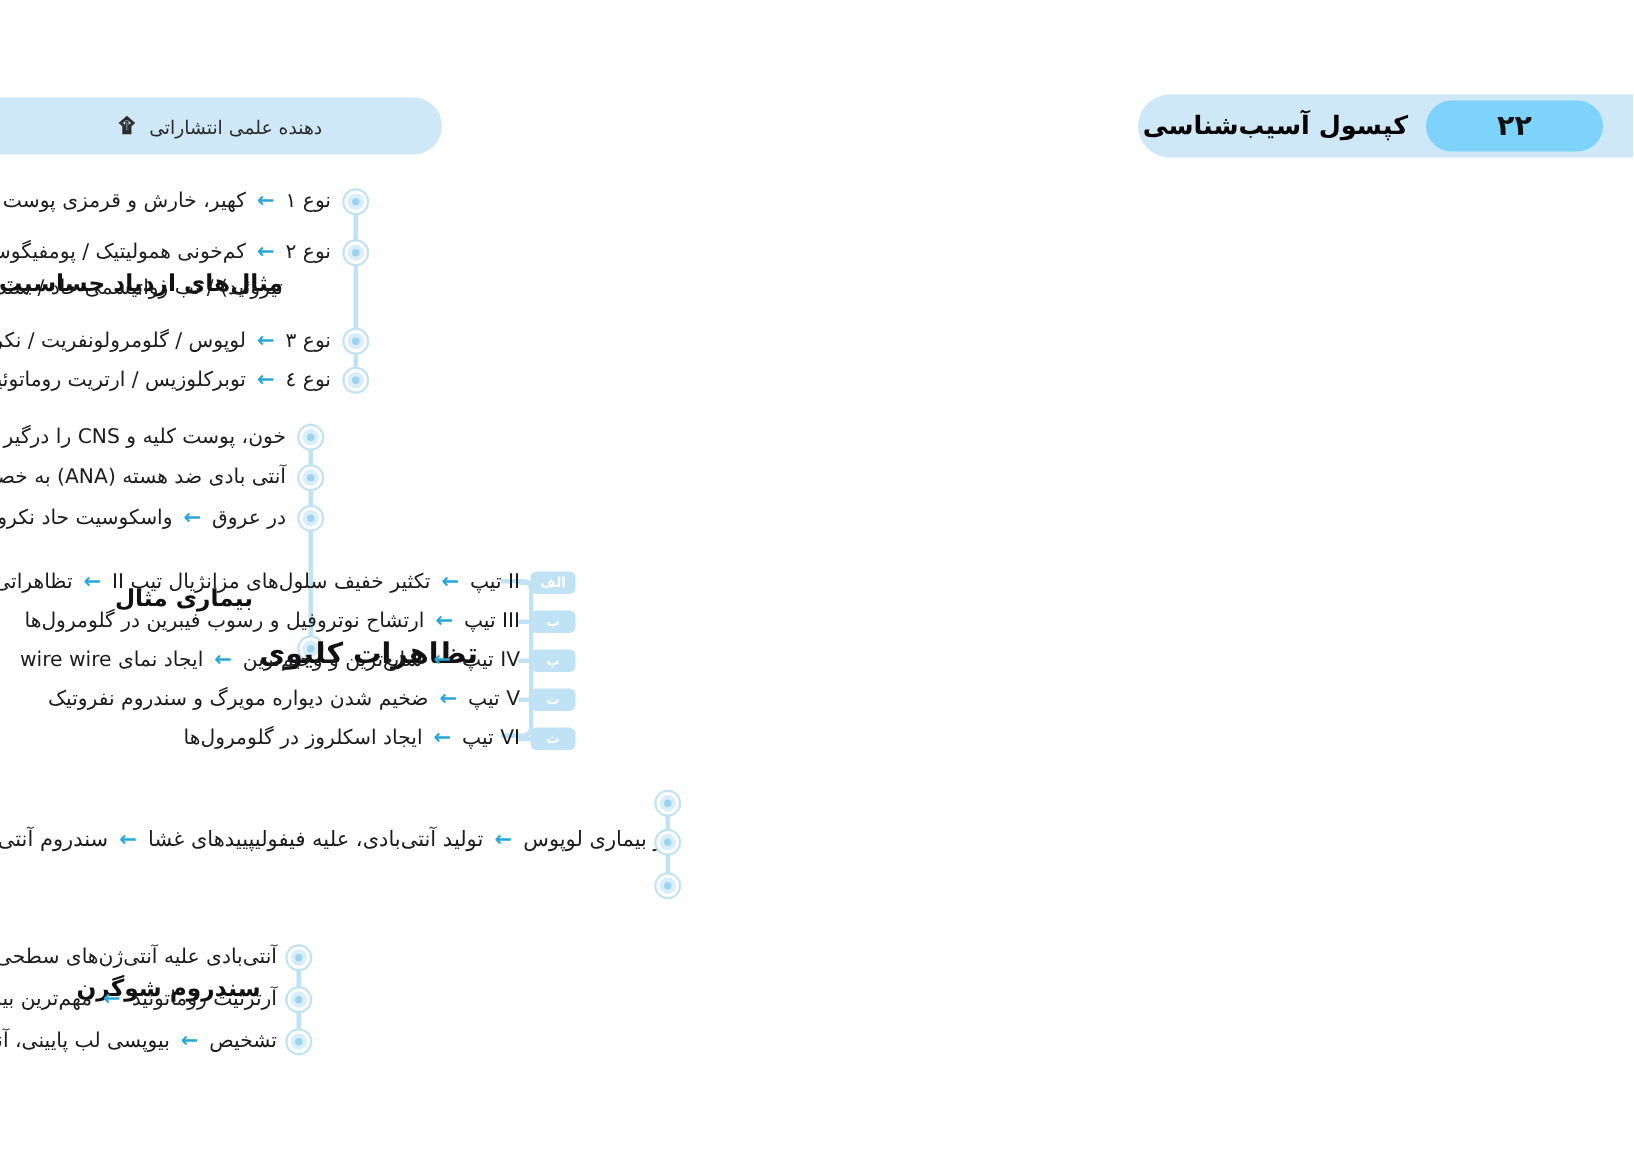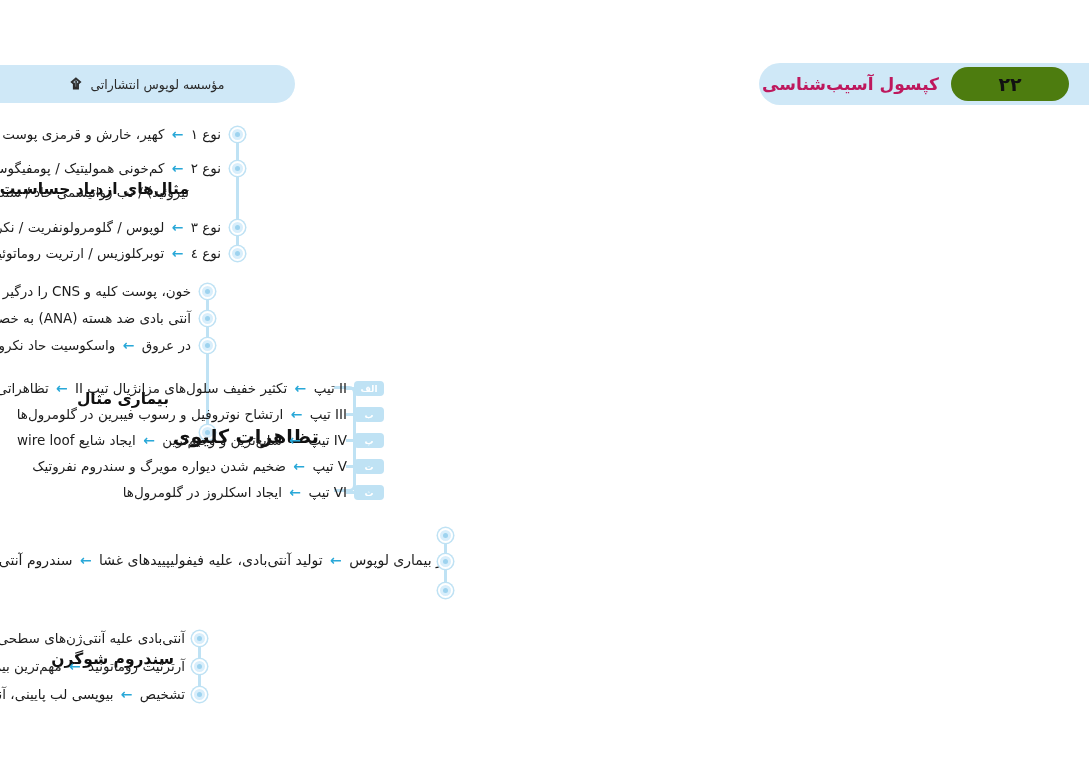--- a/index.html
+++ b/index.html
@@ -20,29 +20,29 @@
   .hdr-right-pill{
     position:absolute; right:0; top:0;
     height:42px; width:330px;
     background:#cfe8f7;
     border-top-left-radius:21px;border-bottom-left-radius:21px;
     display:flex;align-items:center;justify-content:flex-start;
   }
   .hdr-page-chip{
     position:absolute;right:20px;top:4px;
     width:118px;height:34px;border-radius:17px;
-    background:#4d7c0f;
+    background:#7dd3fc;
     display:flex;align-items:center;justify-content:center;
     font-size:19px;font-weight:bold;color:#111;
     letter-spacing:1px;
   }
   .hdr-title{
     position:absolute;right:150px;top:0;height:42px;
     display:flex;align-items:center;
-    font-size:17px;font-weight:bold;color:#be185d;
+    font-size:17px;font-weight:bold;color:#000000;
     white-space:nowrap;
   }
   .hdr-left-pill{
     position:absolute;left:0;top:2px;
     height:38px;width:295px;
     background:#cfe8f7;
     border-top-right-radius:19px;border-bottom-right-radius:19px;
     display:flex;align-items:center;justify-content:center;
     gap:10px;
   }
@@ -119,21 +119,21 @@
 </style>
 </head>
 <body>
 
 <div class="header">
   <div class="hdr-right-pill">
     <div class="hdr-page-chip">۲۲</div>
     <div class="hdr-title">کپسول آسیب‌شناسی</div>
   </div>
   <div class="hdr-left-pill">
-    <span class="hdr-left-text">مؤسسه لوپوس انتشاراتی</span>
+    <span class="hdr-left-text">دهنده علمی انتشاراتی</span>
     <span class="logo-mark">۩</span>
   </div>
 </div>
 
 <div class="section">
 
   <div class="sec-label" style="right:900px;top:180px;">مثال‌های ازدیاد حساسیت</div>
 
   <div class="rail" style="right:850px;top:132px;height:122px;"></div>
 
@@ -220,21 +220,21 @@
     <span class="ltr">تیپ III</span>
     <span class="arrow">←</span>
     <span>ارتشاح نوتروفیل و رسوب فیبرین در گلومرول‌ها</span>
   </div>
 
   <div class="row" style="right:742px;top:430px;">
     <span class="ltr">تیپ IV</span>
     <span class="arrow">←</span>
     <span>شایع‌ترین و وخیم‌ترین</span>
     <span class="arrow">←</span>
-    <span>ایجاد شایع wire loof</span>
+    <span>ایجاد نمای wire wire</span>
   </div>
 
   <div class="row" style="right:742px;top:456px;">
     <span class="ltr">تیپ V</span>
     <span class="arrow">←</span>
     <span>ضخیم شدن دیواره مویرگ و سندروم نفروتیک</span>
   </div>
 
   <div class="row" style="right:742px;top:482px;">
     <span class="ltr">تیپ VI</span>

